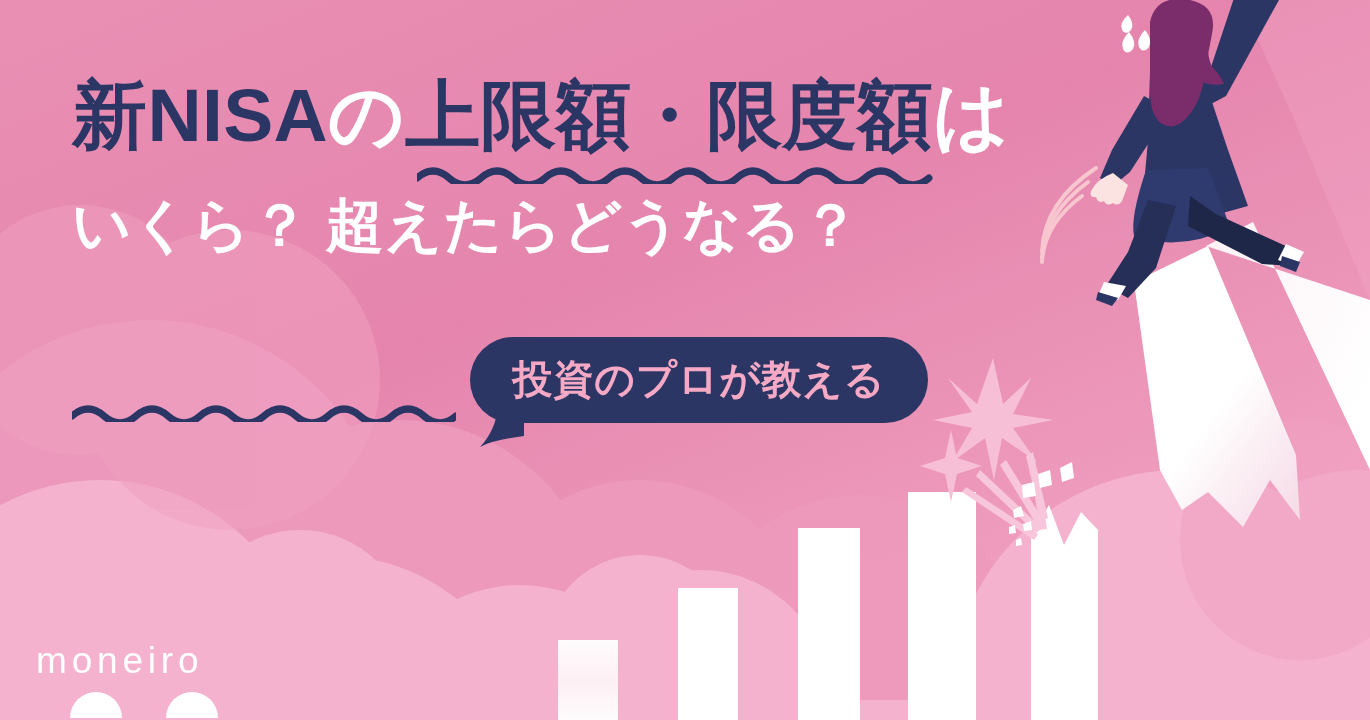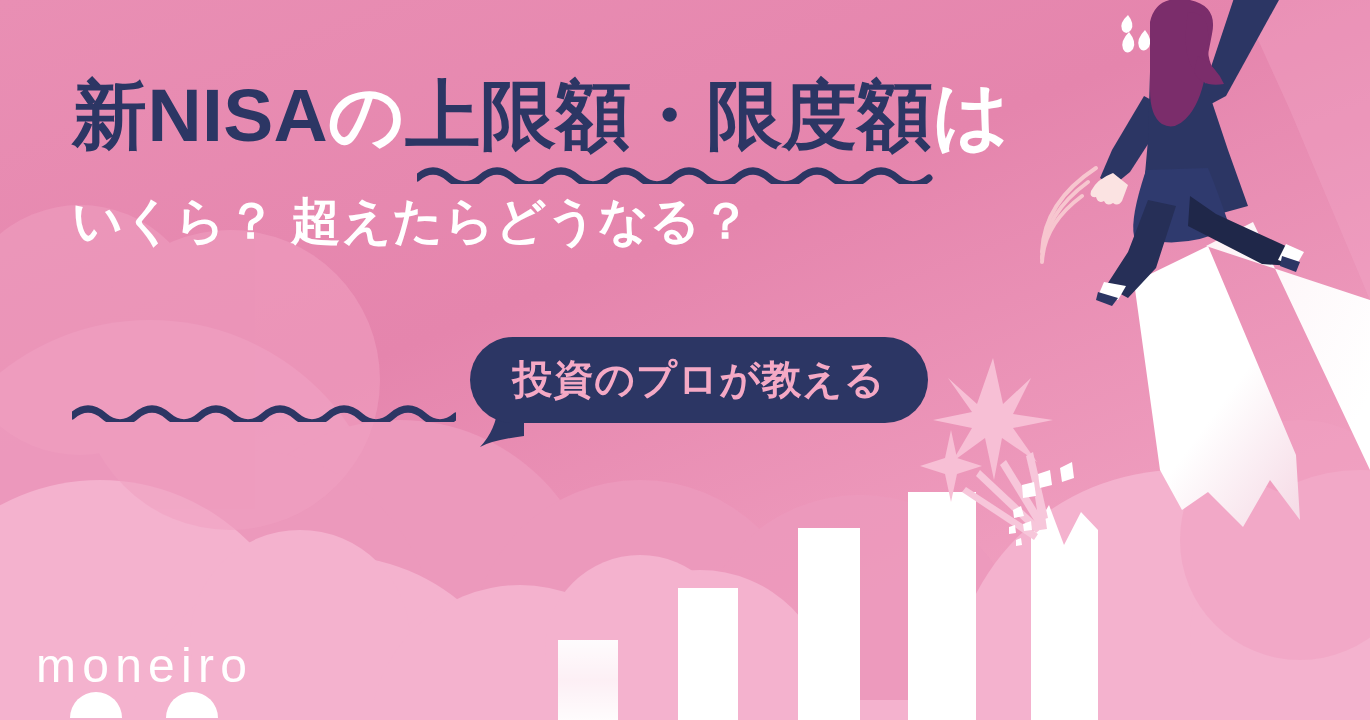--- a/index.html
+++ b/index.html
@@ -27,21 +27,21 @@
     width:900px;
   }
   .hl-line {
     position:relative;
     white-space:nowrap;
     font-weight:700;
     letter-spacing:0.005em;
     line-height:1.0;
   }
   .hl-line.l1 { font-size:75px; height:100px; }
-  .hl-line.l2 { font-size:50px; height:110px; margin-top:18px; }
+  .hl-line.l2 { font-size:58px; height:110px; margin-top:18px; }
   .hl-line.l3 { font-size:75px; height:100px; margin-top:10px; }
   .seg-navy  { color:#2c3664; }
   .seg-white { color:#ffffff; }
 
   .wave {
     position:absolute;
     left:0; bottom:-6px;
     height:20px;
     display:block;
   }
@@ -82,21 +82,21 @@
   .logo {
     position:absolute;
     left:36px;
     top:642px;
     width:180px;
     height:74px;
   }
   .logo-word {
     position:absolute;
     left:0; top:0;
-    font-size:48px;
+    font-size:37px;
     font-weight:400;
     letter-spacing:0.13em;
     color:#ffffff;
     line-height:1;
   }
   .logo-dome { position:absolute; background:#fff; }
   .logo-dome.d1 {
     left:34px; top:50px; width:52px; height:26px;
     border-radius:26px 26px 0 0;
   }

